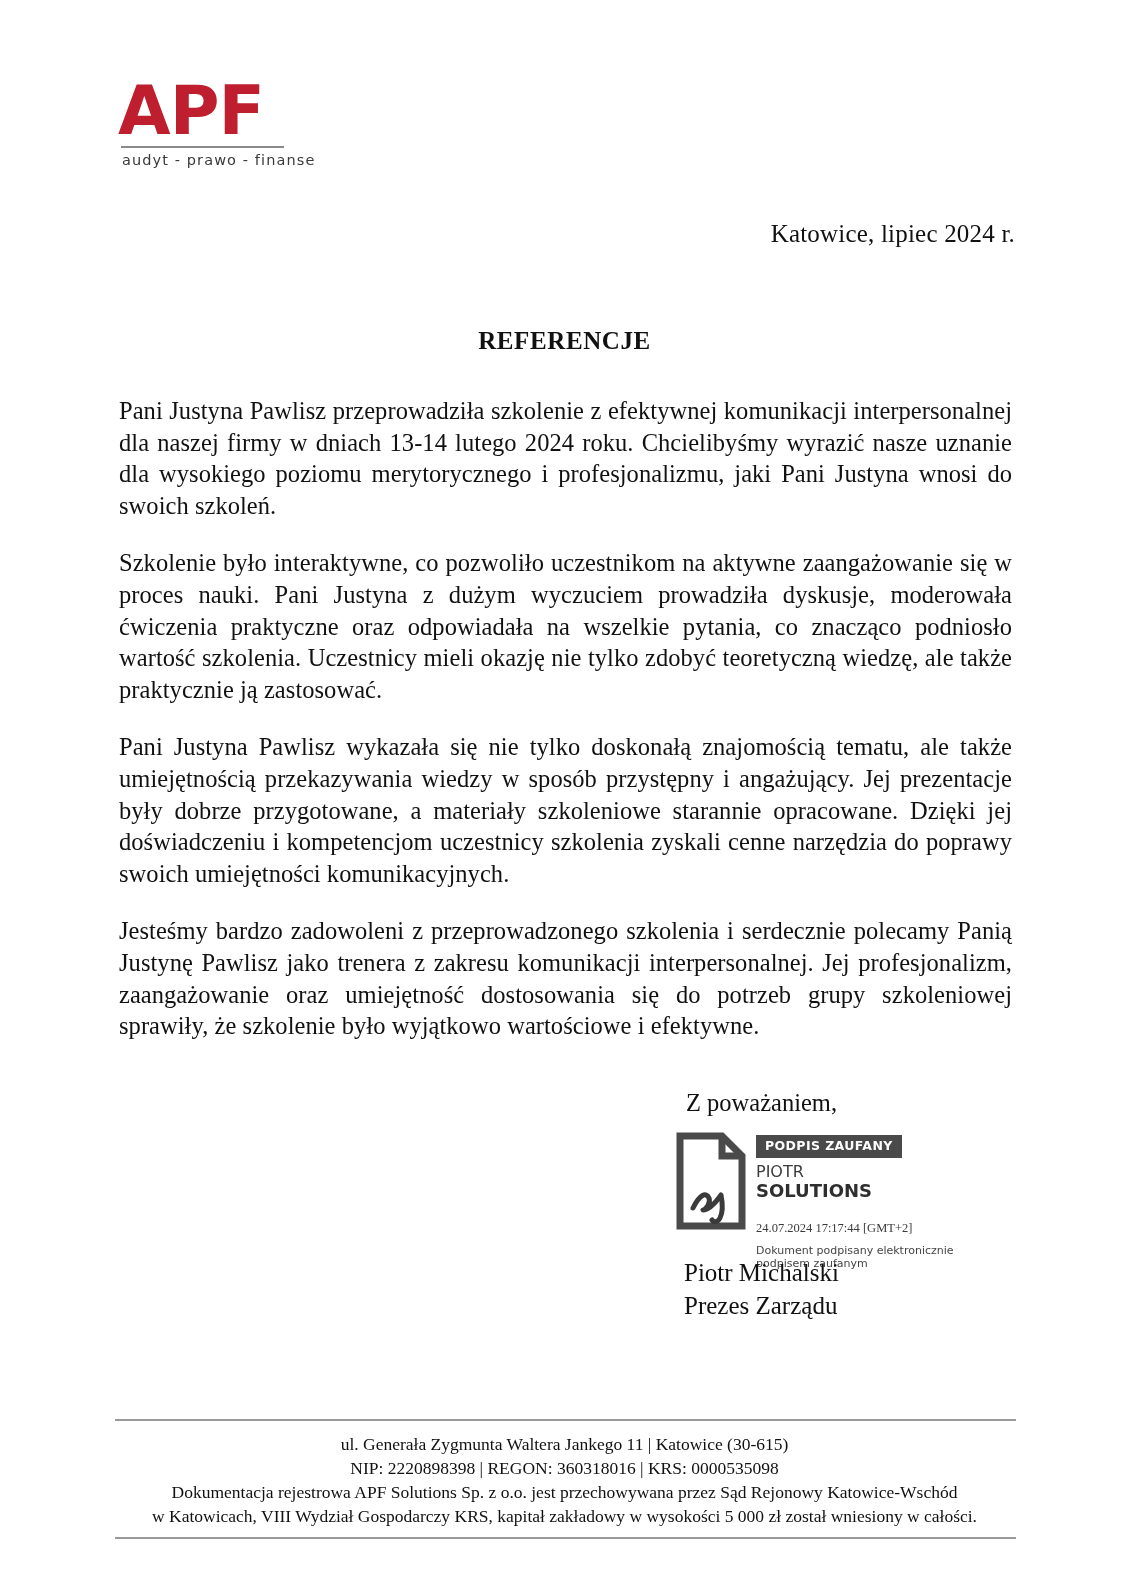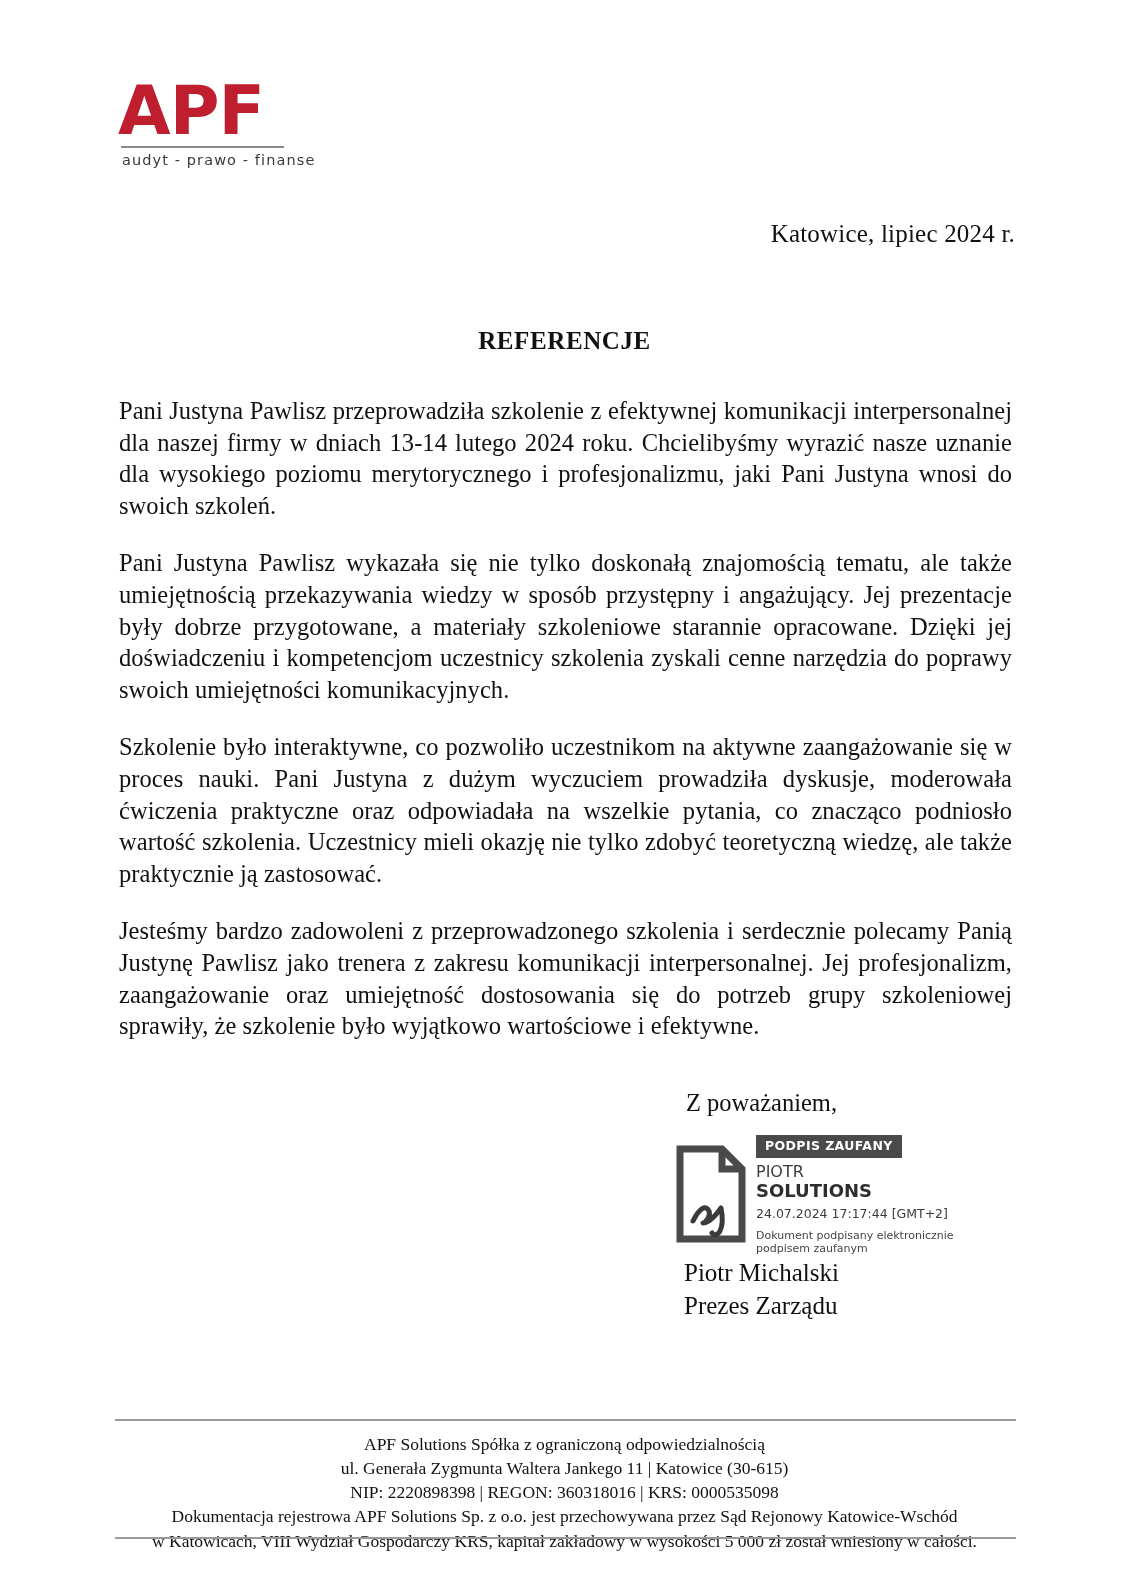--- a/index.html
+++ b/index.html
@@ -106,21 +106,21 @@
     top: 1089px;
     font-size: 24.5px;
   }
 
   
   .esign {
     position: absolute;
     left: 676px;
     top: 1132px;
     display: flex;
-    align-items: center;
+    align-items: flex-start;
     gap: 10px;
   }
   .esign-icon {
     width: 70px;
     height: 98px;
     flex: 0 0 auto;
   }
   .esign-meta {
     font-family: "DejaVu Sans", "Liberation Sans", sans-serif;
     color: #3b3b3b;
@@ -144,22 +144,23 @@
   }
   .esign-last {
     font-size: 18px;
     font-weight: bold;
     line-height: 1.12;
     color: #2e2e2e;
   }
   .esign-time {
     font-size: 12.5px;
     line-height: 1.2;
-    margin-top: 4px;
+    margin-top: 19px;
     color: #3b3b3b;
+    font-family: Liberation Serif, serif;
   }
   .esign-note {
     font-size: 11px;
     line-height: 1.25;
     margin-top: 8px;
     color: #454545;
   }
 
   
   .sig-name {
@@ -210,22 +211,22 @@
     <div class="logo-rule"></div>
     <div class="logo-tagline">audyt - prawo - finanse</div>
   </div>
 
   <div class="date-line">Katowice, lipiec 2024 r.</div>
 
   <div class="doc-title">REFERENCJE</div>
 
   <div class="body-copy">
     <p>Pani Justyna Pawlisz przeprowadziła szkolenie z efektywnej komunikacji interpersonalnej dla naszej firmy w dniach 13-14 lutego 2024 roku. Chcielibyśmy wyrazić nasze uznanie dla wysokiego poziomu merytorycznego i profesjonalizmu, jaki Pani Justyna wnosi do swoich szkoleń.</p>
+    <p>Szkolenie było interaktywne, co pozwoliło uczestnikom na aktywne zaangażowanie się w proces nauki. Pani Justyna z dużym wyczuciem prowadziła dyskusje, moderowała ćwiczenia praktyczne oraz odpowiadała na wszelkie pytania, co znacząco podniosło wartość szkolenia. Uczestnicy mieli okazję nie tylko zdobyć teoretyczną wiedzę, ale także praktycznie ją zastosować.</p>
     <p>Pani Justyna Pawlisz wykazała się nie tylko doskonałą znajomością tematu, ale także umiejętnością przekazywania wiedzy w sposób przystępny i angażujący. Jej prezentacje były dobrze przygotowane, a materiały szkoleniowe starannie opracowane. Dzięki jej doświadczeniu i kompetencjom uczestnicy szkolenia zyskali cenne narzędzia do poprawy swoich umiejętności komunikacyjnych.</p>
-    <p>Szkolenie było interaktywne, co pozwoliło uczestnikom na aktywne zaangażowanie się w proces nauki. Pani Justyna z dużym wyczuciem prowadziła dyskusje, moderowała ćwiczenia praktyczne oraz odpowiadała na wszelkie pytania, co znacząco podniosło wartość szkolenia. Uczestnicy mieli okazję nie tylko zdobyć teoretyczną wiedzę, ale także praktycznie ją zastosować.</p>
     <p>Jesteśmy bardzo zadowoleni z przeprowadzonego szkolenia i serdecznie polecamy Panią Justynę Pawlisz jako trenera z zakresu komunikacji interpersonalnej. Jej profesjonalizm, zaangażowanie oraz umiejętność dostosowania się do potrzeb grupy szkoleniowej sprawiły, że szkolenie było wyjątkowo wartościowe i efektywne.</p>
   </div>
 
   <div class="signoff">Z poważaniem,</div>
 
   <div class="esign">
     <span class="esign-icon">
       <svg viewBox="0 0 70 98" width="70" height="98" aria-hidden="true">
         <path d="M4 4 H46 L66 24 V94 H4 Z" fill="#ffffff" stroke="#4a4a4a" stroke-width="7" stroke-linejoin="miter"></path>
         <path d="M46 4 L46 24 L66 24" fill="none" stroke="#4a4a4a" stroke-width="7" stroke-linejoin="miter"></path>
@@ -244,21 +245,20 @@
     </span>
   </div>
 
   <div class="sig-name">
     <div>Piotr Michalski</div>
     <div>Prezes Zarządu</div>
   </div>
 
   <div class="footer-rule-top"></div>
   <div class="footer">
-    <div>APF Solutions Spółka z ograniczoną odpowiedzialnością</div>
     <div>ul. Generała Zygmunta Waltera Jankego 11 | Katowice (30-615)</div>
     <div>NIP: 2220898398 | REGON: 360318016 | KRS: 0000535098</div>
     <div>Dokumentacja rejestrowa APF Solutions Sp. z o.o. jest przechowywana przez Sąd Rejonowy Katowice-Wschód</div>
     <div>w Katowicach, VIII Wydział Gospodarczy KRS, kapitał zakładowy w wysokości 5 000 zł został wniesiony w całości.</div>
   </div>
   <div class="footer-rule-bottom"></div>
 
 </div>
 
 </body></html>

